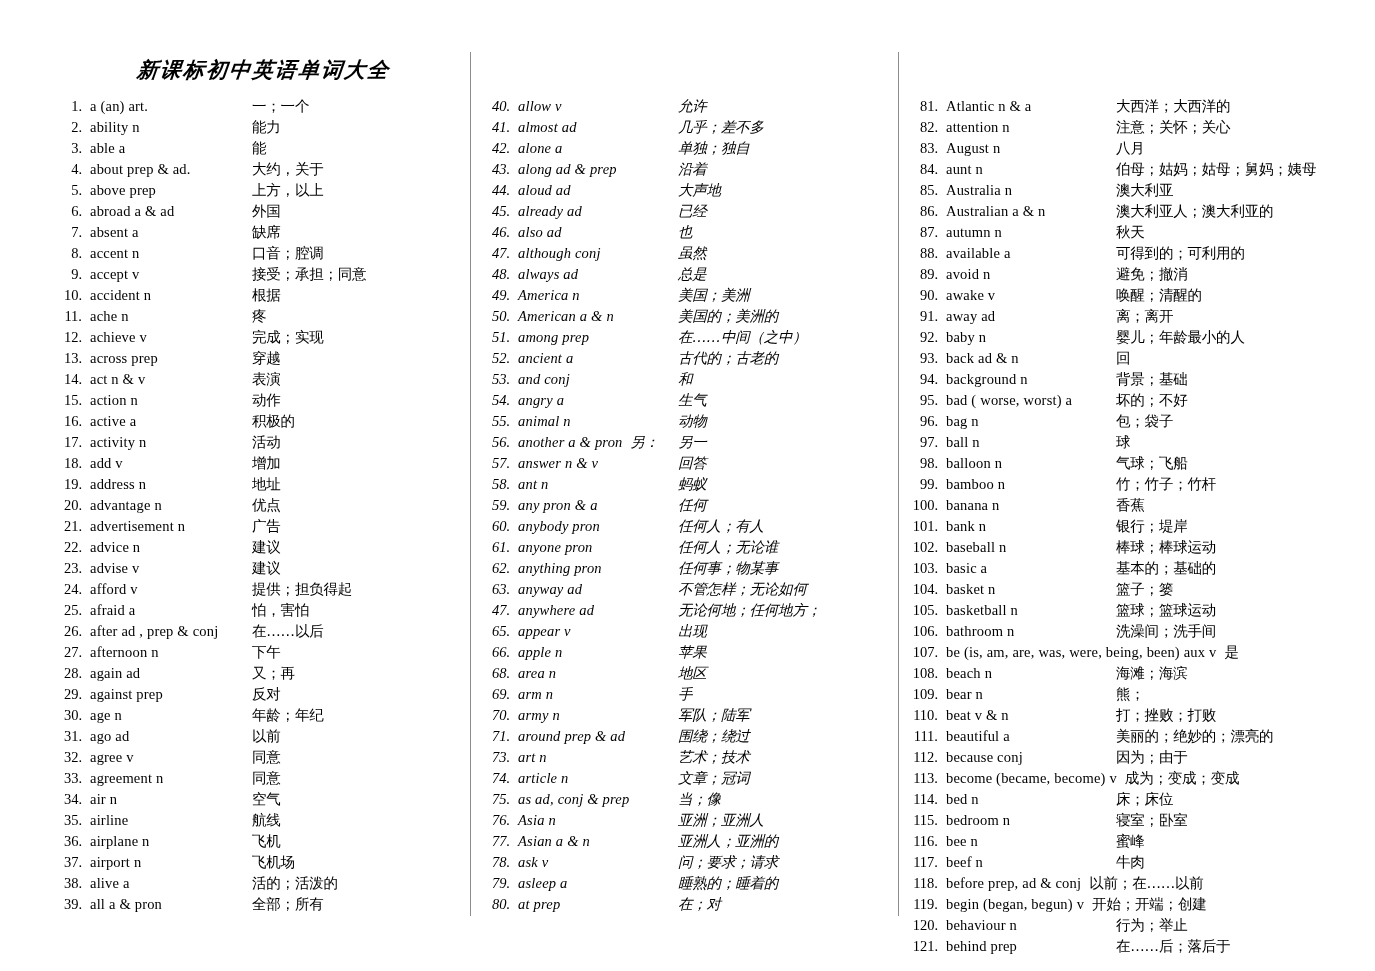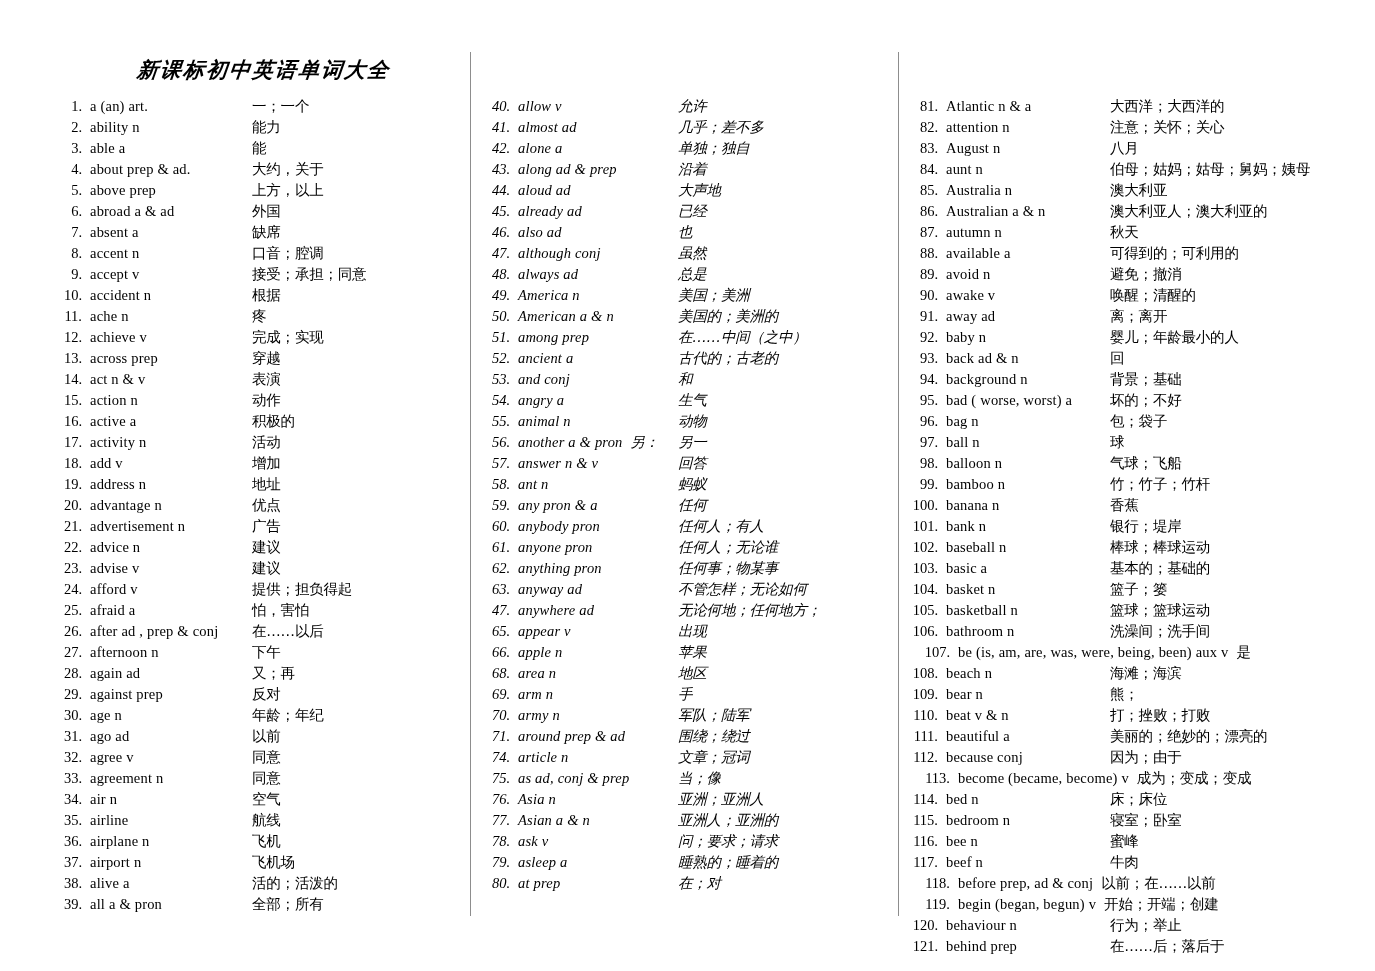--- a/index.html
+++ b/index.html
@@ -92,28 +92,27 @@
     letter-spacing: 0.2px;
   }
   .entry .gloss {
     position: absolute;
     font-size: 14.5px;
     font-family: "DejaVu Sans", "Liberation Sans", sans-serif;
     letter-spacing: -0.2px;
   }
   .column.c1 .entry .gloss { left: 200px; }
   .column.c2 .entry .gloss { left: 198px; }
-  .column.c3 .entry .gloss { left: 202px; }
+  .column.c3 .entry .gloss { left: 208px; }
 
   
   .entry.wide .gloss { position: static; margin-left: 8px; }
   .entry.wide .term  { position: static; text-align: right; }
   .entry.wide {
     padding-left: 38px;
-    margin-left: 12px;
   }
   .entry.wide .num {
     position: absolute;
     left: 0;
   }
 
   
   .entry .midfrag {
     position: absolute;
     left: 150px;
@@ -483,20 +482,25 @@
           <span class="num">70.</span>
           <span class="term">army   n</span>
           <span class="gloss">军队；陆军</span>
         </li>
         <li class="entry">
           <span class="num">71.</span>
           <span class="term">around   prep  &amp;  ad</span>
           <span class="gloss">围绕；绕过</span>
         </li>
         <li class="entry">
+          <span class="num">73.</span>
+          <span class="term">art   n</span>
+          <span class="gloss">艺术；技术</span>
+        </li>
+        <li class="entry">
           <span class="num">74.</span>
           <span class="term">article    n</span>
           <span class="gloss">文章；冠词</span>
         </li>
         <li class="entry">
           <span class="num">75.</span>
           <span class="term">as    ad,   conj   &amp;   prep</span>
           <span class="gloss">当；像</span>
         </li>
         <li class="entry">

